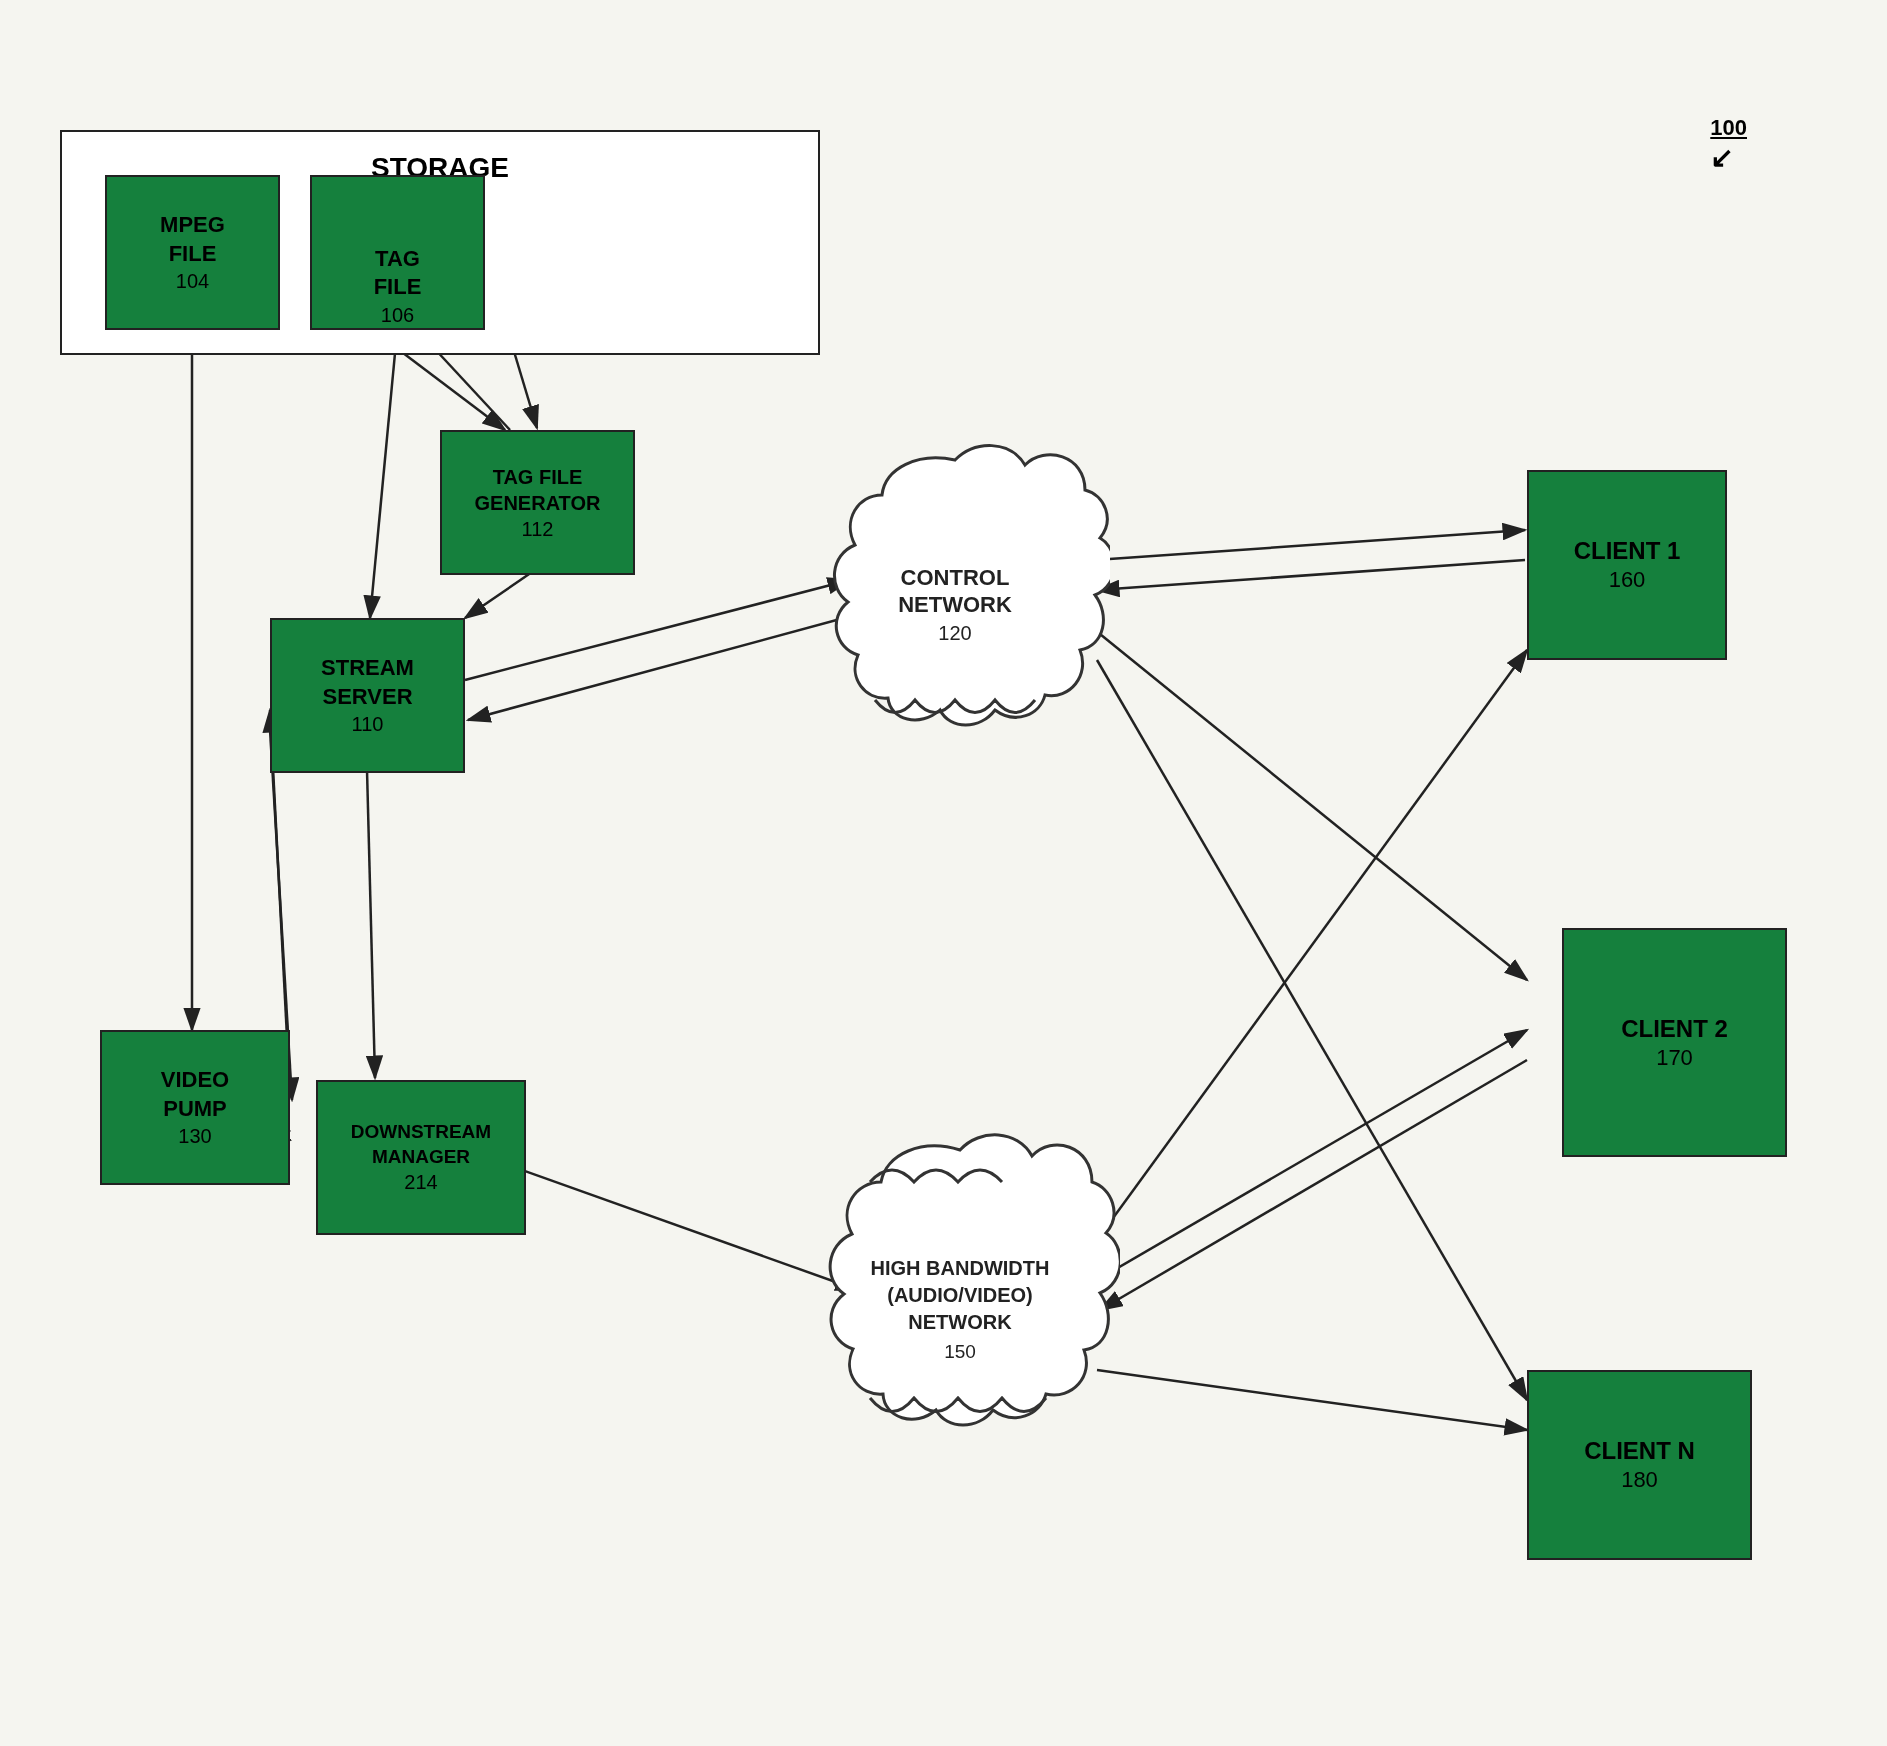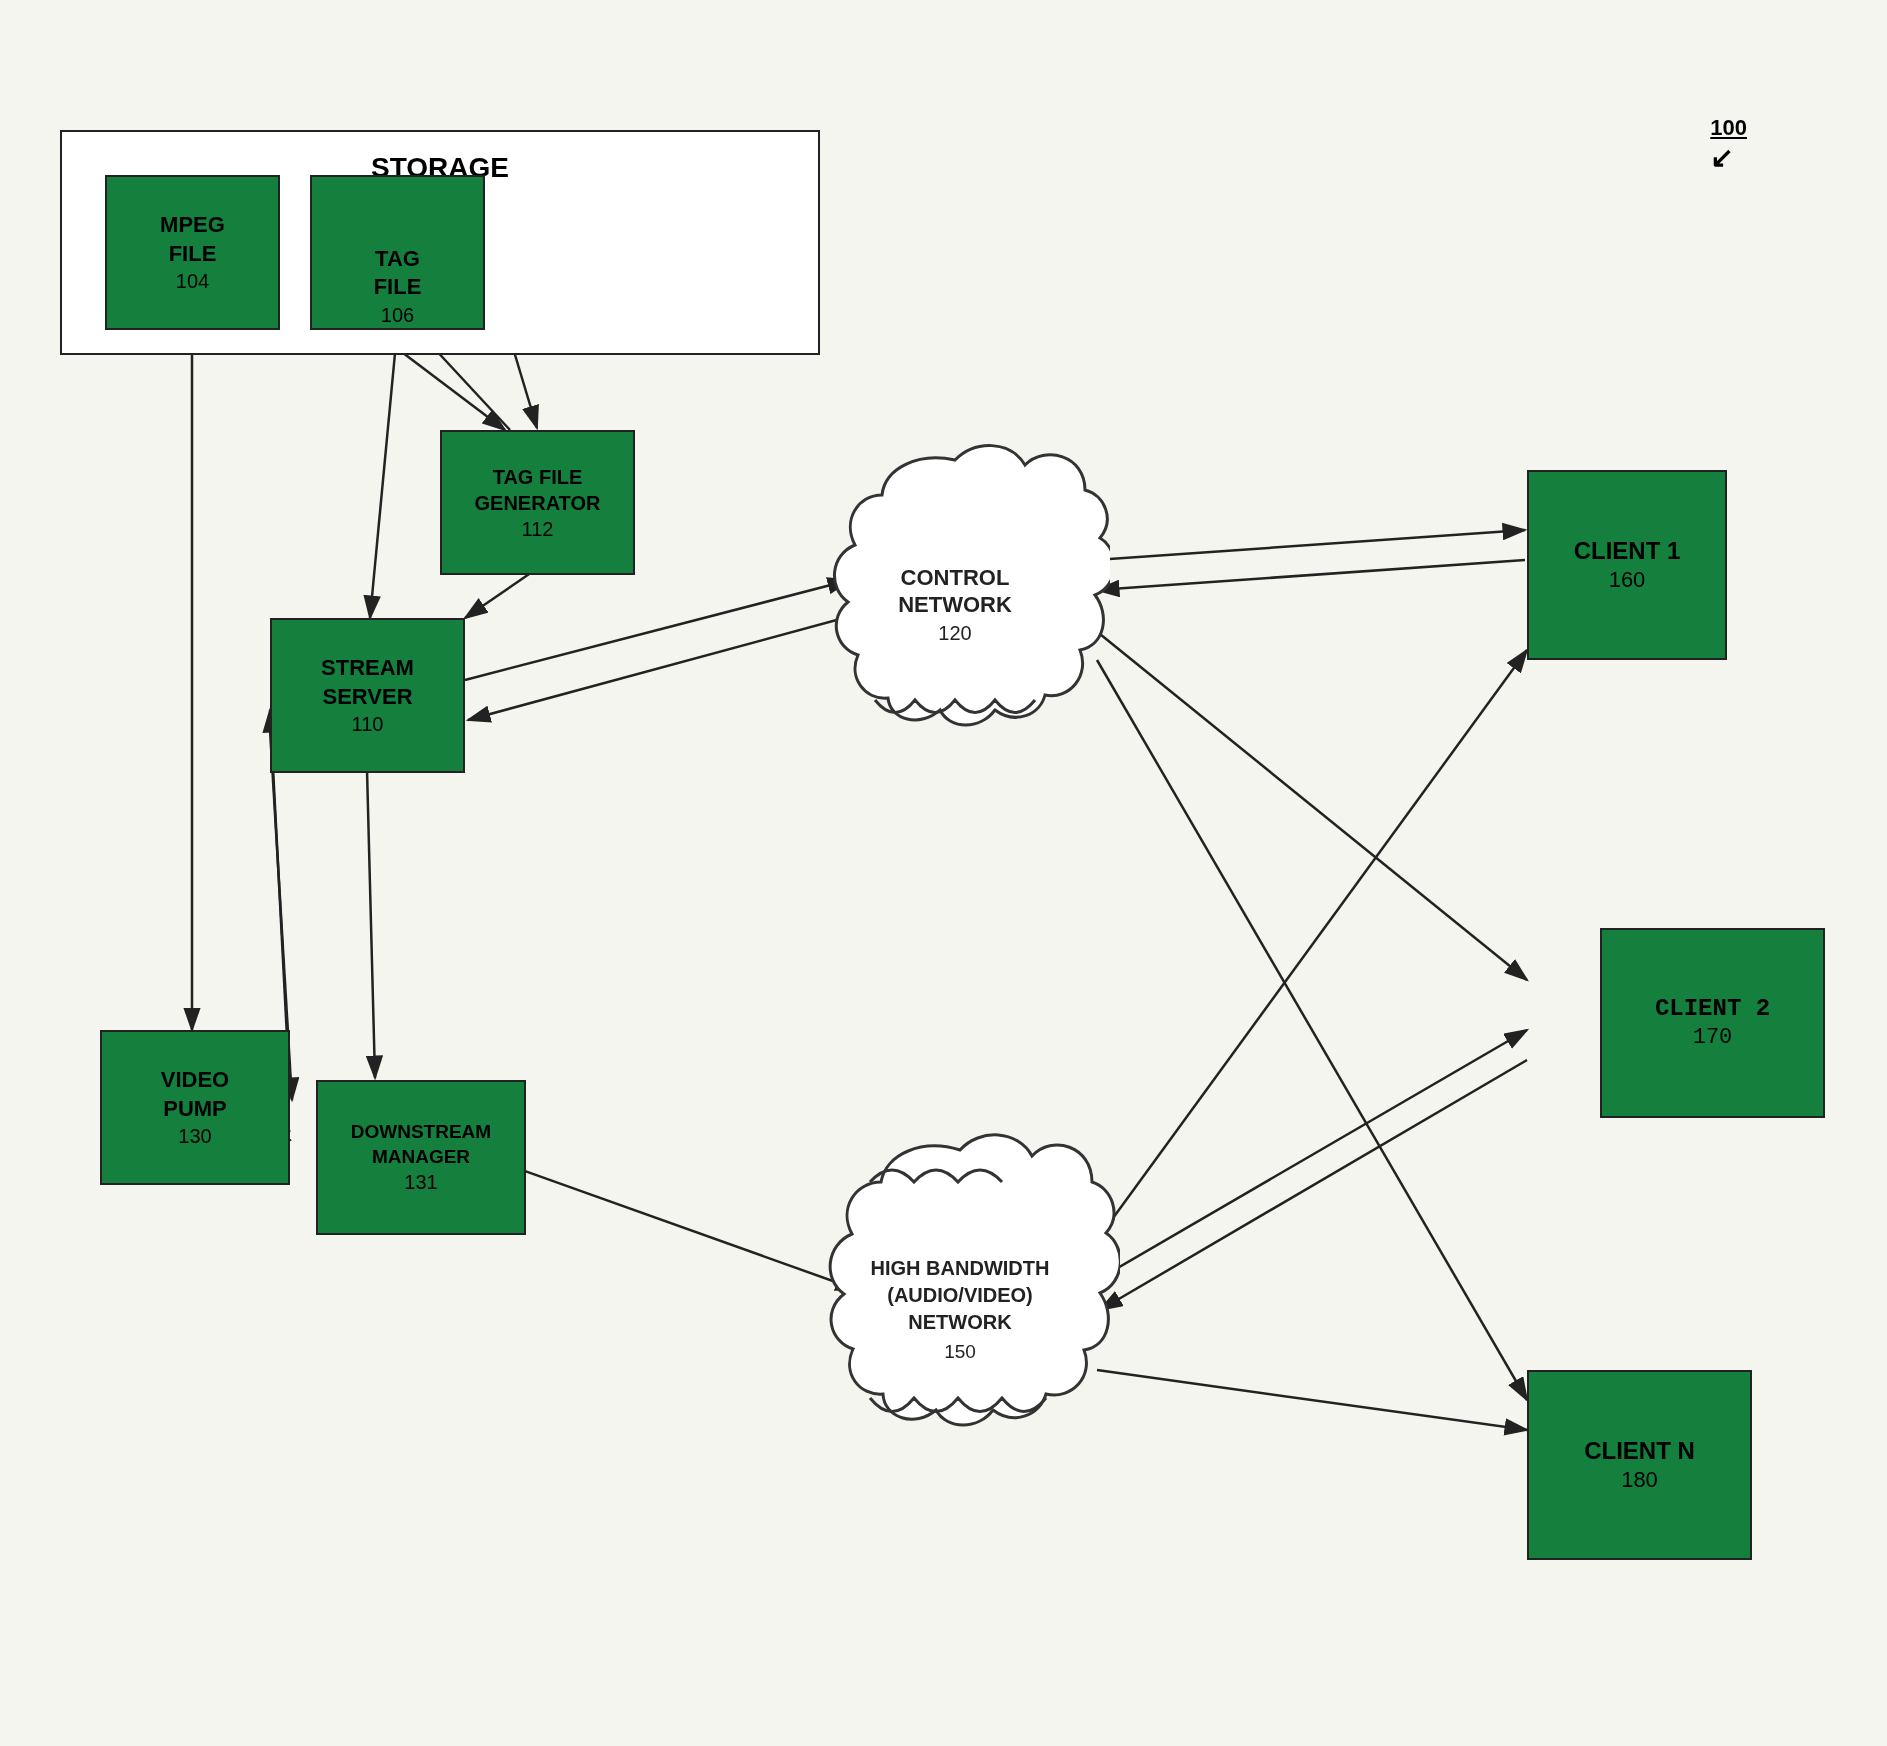--- a/index.html
+++ b/index.html
@@ -168,21 +168,21 @@
 
 <div class="box" style="left:100px; top:1030px; width:190px; height:155px;">
   <span class="label" style="white-space:pre-line;">VIDEO
 PUMP</span>
   <span class="num">130</span>
 </div>
 
 <div class="box" style="left:270px; top:1080px; width:210px; height:155px;margin-left:46px;">
   <span class="label" style="white-space:pre-line; font-size:19px;">DOWNSTREAM
 MANAGER</span>
-  <span class="num">131</span>
+  <span class="num">214</span>
 </div>
 
 <svg style="position:absolute; left:800px; top:430px; width:310px; height:320px;" viewBox="0 0 310 320" xmlns="http://www.w3.org/2000/svg">
   <path d="M155,30 
            C175,10 210,10 225,35
            C245,15 285,25 285,60
            C305,65 315,90 300,108
            C320,120 320,155 295,165
            C310,185 305,215 280,220
            C290,245 270,270 245,265
@@ -224,21 +224,21 @@
   <text x="160" y="182" text-anchor="middle" font-family="Arial" font-weight="bold" font-size="20" fill="#222">(AUDIO/VIDEO)</text>
   <text x="160" y="209" text-anchor="middle" font-family="Arial" font-weight="bold" font-size="20" fill="#222">NETWORK</text>
   <text x="160" y="238" text-anchor="middle" font-family="Arial" font-size="19" fill="#222">150</text>
 </svg>
 
 <div class="box" style="left:1527px; top:470px; width:200px; height:190px;">
   <span class="label" style="font-size:24px;">CLIENT 1</span>
   <span class="num" style="font-size:22px;">160</span>
 </div>
 
-<div class="box" style="left:1600px; top:928px; width:225px; height:190px;font-family:Liberation Mono, monospace;">
+<div class="box" style="left:1562px; top:928px; width:225px; height:229px;">
   <span class="label" style="font-size:24px;">CLIENT 2</span>
   <span class="num" style="font-size:22px;">170</span>
 </div>
 
 <div class="box" style="left:1527px; top:1370px; width:225px; height:190px;">
   <span class="label" style="font-size:24px;">CLIENT N</span>
   <span class="num" style="font-size:22px;">180</span>
 </div>
 
 <div class="ref-num" style="top:115px; right:140px; text-align:left;">

